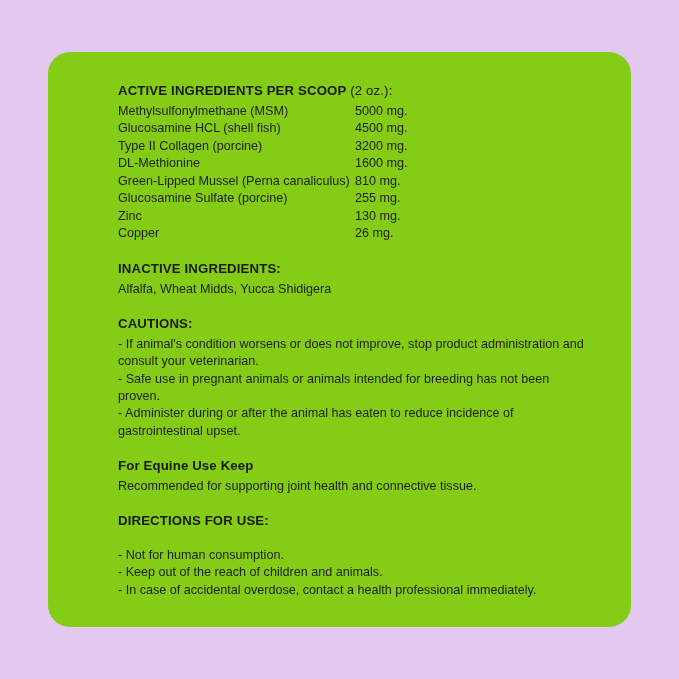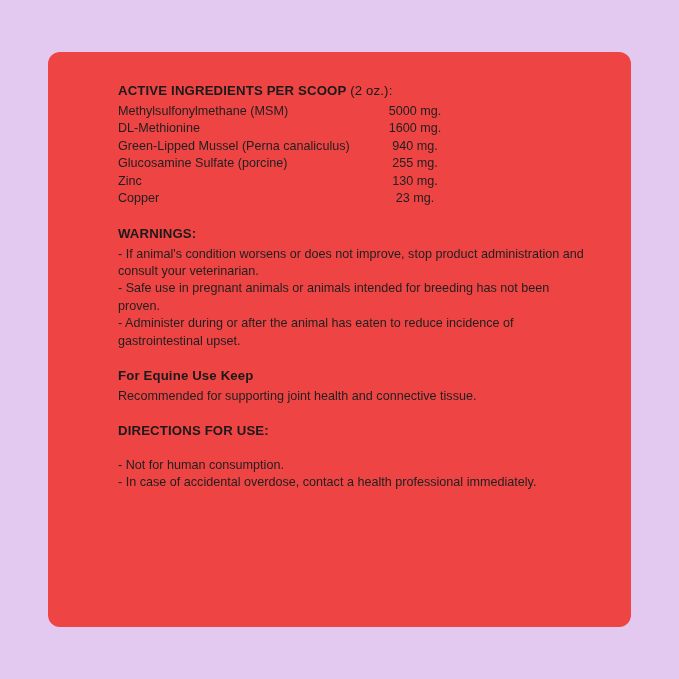--- a/index.html
+++ b/index.html
@@ -12,22 +12,22 @@
     background: #e3c9ef;
     font-family: "Liberation Sans", sans-serif;
     overflow: hidden;
   }
   .card {
     position: absolute;
     left: 48px;
     top: 52px;
     width: 583px;
     height: 575px;
-    background: #ef4444;
-    border-radius: 12px;
+    background: #84cc16;
+    border-radius: 22px;
     box-sizing: border-box;
     padding: 30px 32px 20px 22px;
   }
   .inner {
     padding-left: 48px;
     padding-right: 10px;
   }
   .sec-title {
     font-size: 13.2px;
     font-weight: bold;
@@ -51,21 +51,21 @@
     margin-top: 1px;
   }
   .ing-table td {
     font-size: 12.6px;
     color: #1f1f1f;
     line-height: 1.39;
     padding: 0;
     vertical-align: top;
   }
   .ing-table td.amt {
-    text-align: center;
+    text-align: left;
     width: 120px;
     padding-right: 114px;
     white-space: nowrap;
   }
   .block {
     margin-top: 17px;
   }
 </style>
 </head>
 <body>
@@ -75,60 +75,73 @@
 
     <div>
       <div class="sec-title"><span>ACTIVE INGREDIENTS PER SCOOP</span><span class="norm"> (2 oz.):</span></div>
       <table class="ing-table">
         <tbody>
           <tr>
             <td>Methylsulfonylmethane (MSM)</td>
             <td class="amt">5000 mg.</td>
           </tr>
           <tr>
+            <td>Glucosamine HCL (shell fish)</td>
+            <td class="amt">4500 mg.</td>
+          </tr>
+          <tr>
+            <td>Type II Collagen (porcine)</td>
+            <td class="amt">3200 mg.</td>
+          </tr>
+          <tr>
             <td>DL-Methionine</td>
             <td class="amt">1600 mg.</td>
           </tr>
           <tr>
             <td>Green-Lipped Mussel (Perna canaliculus)</td>
-            <td class="amt">940 mg.</td>
+            <td class="amt">810 mg.</td>
           </tr>
           <tr>
             <td>Glucosamine Sulfate (porcine)</td>
             <td class="amt">255 mg.</td>
           </tr>
           <tr>
             <td>Zinc</td>
             <td class="amt">130 mg.</td>
           </tr>
           <tr>
             <td>Copper</td>
-            <td class="amt">23 mg.</td>
+            <td class="amt">26 mg.</td>
           </tr>
         </tbody>
       </table>
     </div>
 
+    <div class="block">
+      <div class="sec-title">INACTIVE INGREDIENTS:</div>
+      <p class="body-text">Alfalfa, Wheat Midds, Yucca Shidigera</p>
+    </div>
 
     <div class="block">
-      <div class="sec-title">WARNINGS:</div>
+      <div class="sec-title">CAUTIONS:</div>
       <p class="body-text">- If animal's condition worsens or does not improve, stop product administration and consult your veterinarian.</p>
       <p class="body-text">- Safe use in pregnant animals or animals intended for breeding has not been proven.</p>
       <p class="body-text">- Administer during or after the animal has eaten to reduce incidence of gastrointestinal upset.</p>
     </div>
 
     <div class="block">
       <div class="sec-title">For Equine Use Keep</div>
       <p class="body-text">Recommended for supporting joint health and connective tissue.</p>
     </div>
 
     <div class="block">
       <div class="sec-title">DIRECTIONS FOR USE:</div>
     </div>
 
     <div class="block">
       <p class="body-text">- Not for human consumption.</p>
+      <p class="body-text">- Keep out of the reach of children and animals.</p>
       <p class="body-text">- In case of accidental overdose, contact a health professional immediately.</p>
 
     </div>
 
   </div>
 </div>
 
 </body></html>

